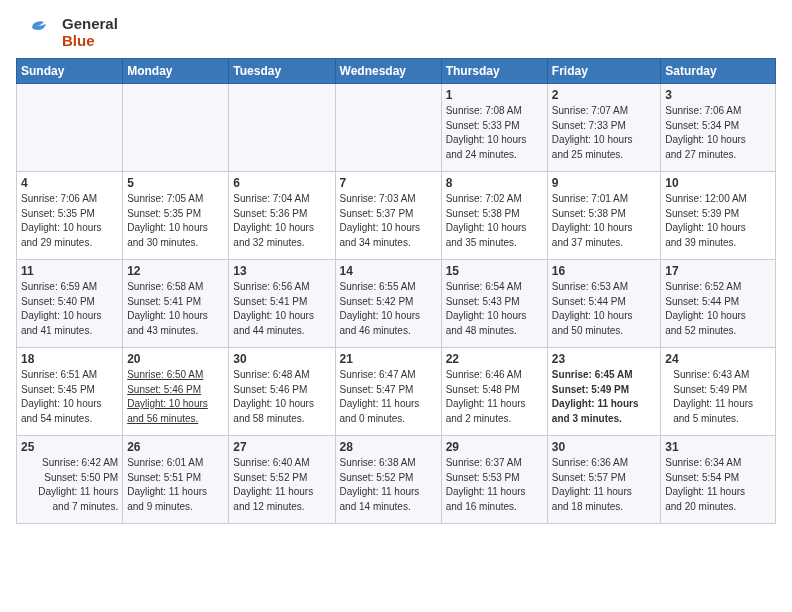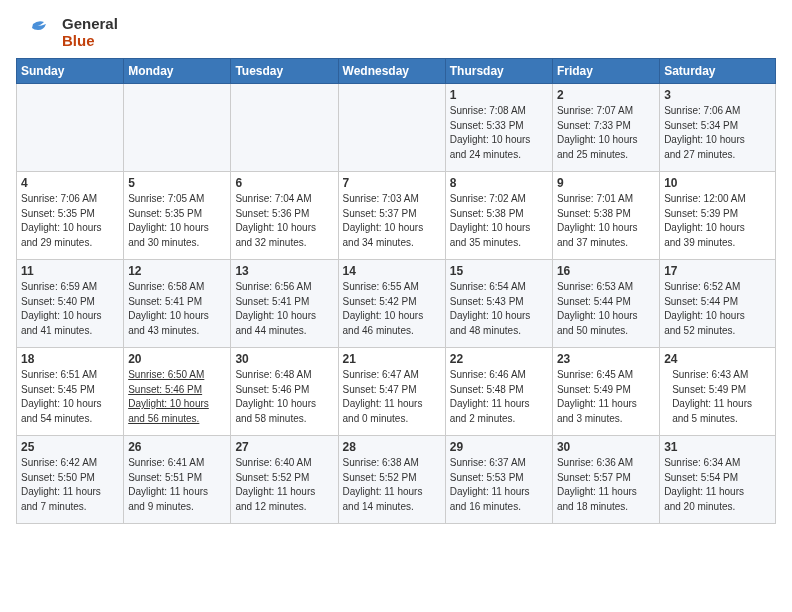--- a/index.html
+++ b/index.html
@@ -272,44 +272,44 @@
         </td>
         <td>
           <span class="day-num">22</span>
           <div class="day-info" style="white-space: pre-line;">Sunrise: 6:46 AM
 Sunset: 5:48 PM
 Daylight: 11 hours
 and 2 minutes.</div>
         </td>
         <td>
           <span class="day-num">23</span>
-          <div class="day-info" style="white-space: pre-line;">Sunrise: 6:45 AM
+          <div class="day-info" style="white-space: pre-line; font-weight: bold;">Sunrise: 6:45 AM
 Sunset: 5:49 PM
 Daylight: 11 hours
 and 3 minutes.</div>
         </td>
         <td>
           <span class="day-num">24</span>
           <div class="day-info" style="white-space: pre-line; margin-left: 8px;">Sunrise: 6:43 AM
 Sunset: 5:49 PM
 Daylight: 11 hours
 and 5 minutes.</div>
         </td>
       </tr>
       <tr>
         <td>
           <span class="day-num">25</span>
-          <div class="day-info" style="white-space: pre-line;">Sunrise: 6:42 AM
+          <div class="day-info" style="white-space: pre-line; text-align: right;">Sunrise: 6:42 AM
 Sunset: 5:50 PM
 Daylight: 11 hours
 and 7 minutes.</div>
         </td>
         <td>
           <span class="day-num">26</span>
-          <div class="day-info" style="white-space: pre-line;">Sunrise: 6:41 AM
+          <div class="day-info" style="white-space: pre-line;">Sunrise: 6:01 AM
 Sunset: 5:51 PM
 Daylight: 11 hours
 and 9 minutes.</div>
         </td>
         <td>
           <span class="day-num">27</span>
           <div class="day-info" style="white-space: pre-line;">Sunrise: 6:40 AM
 Sunset: 5:52 PM
 Daylight: 11 hours
 and 12 minutes.</div>

